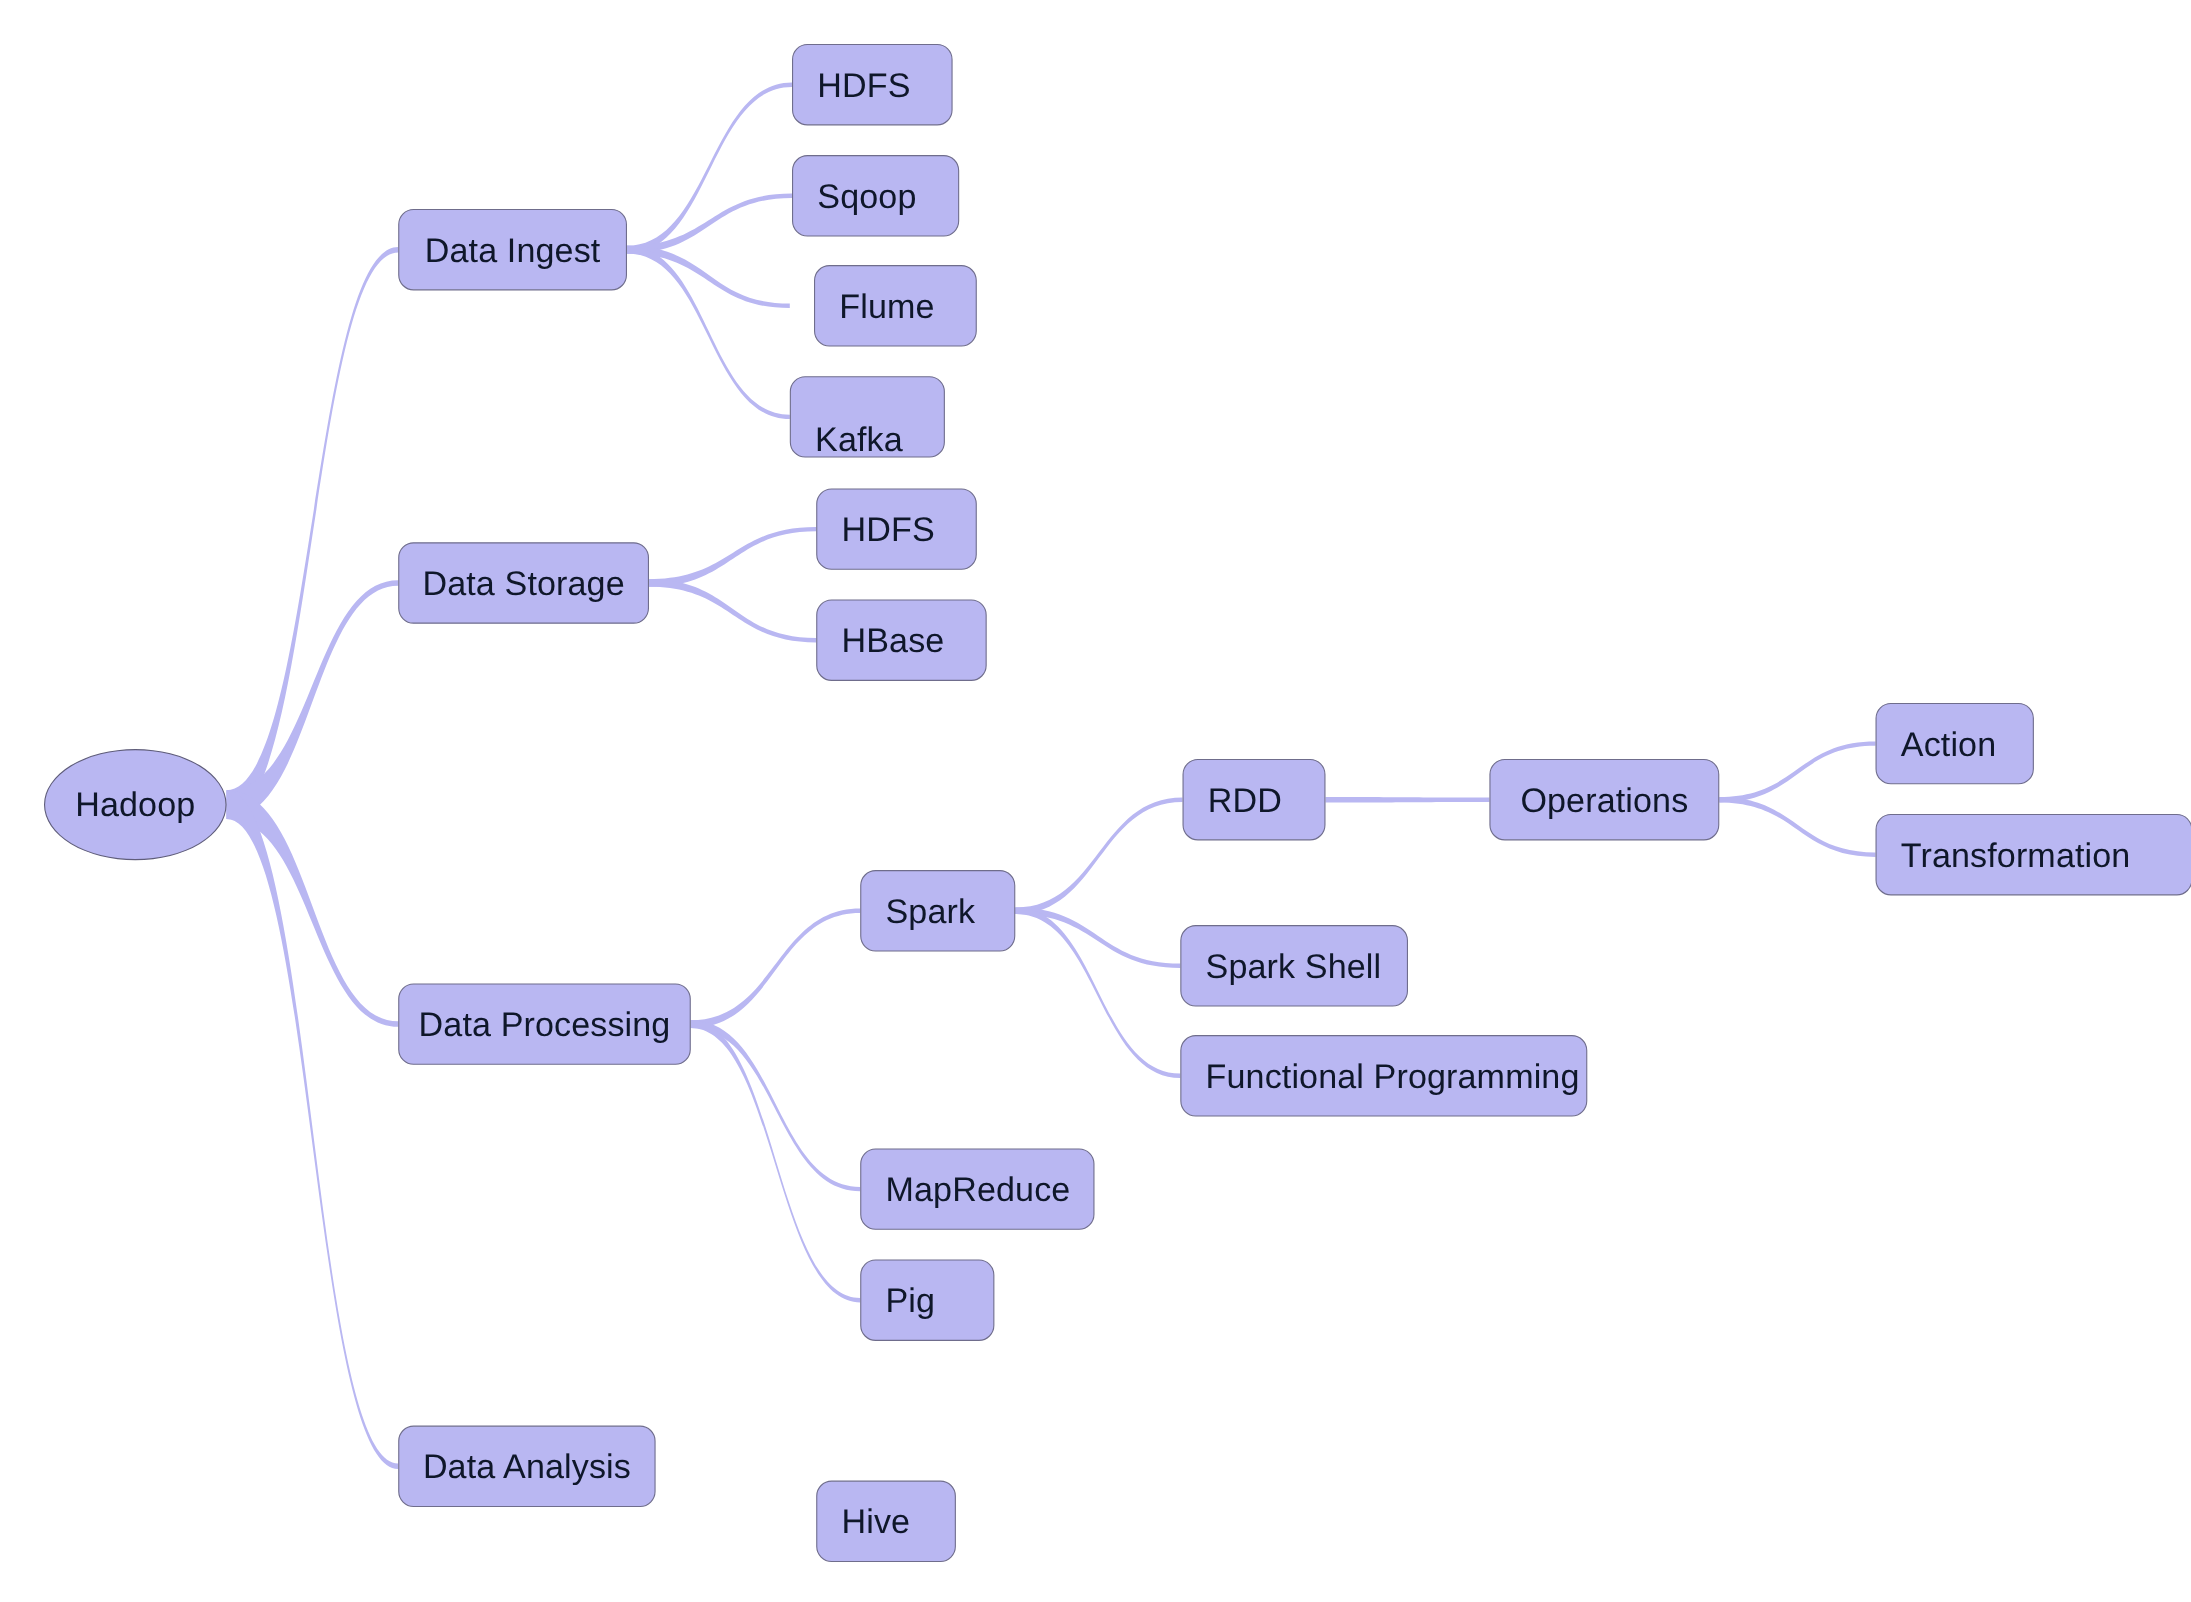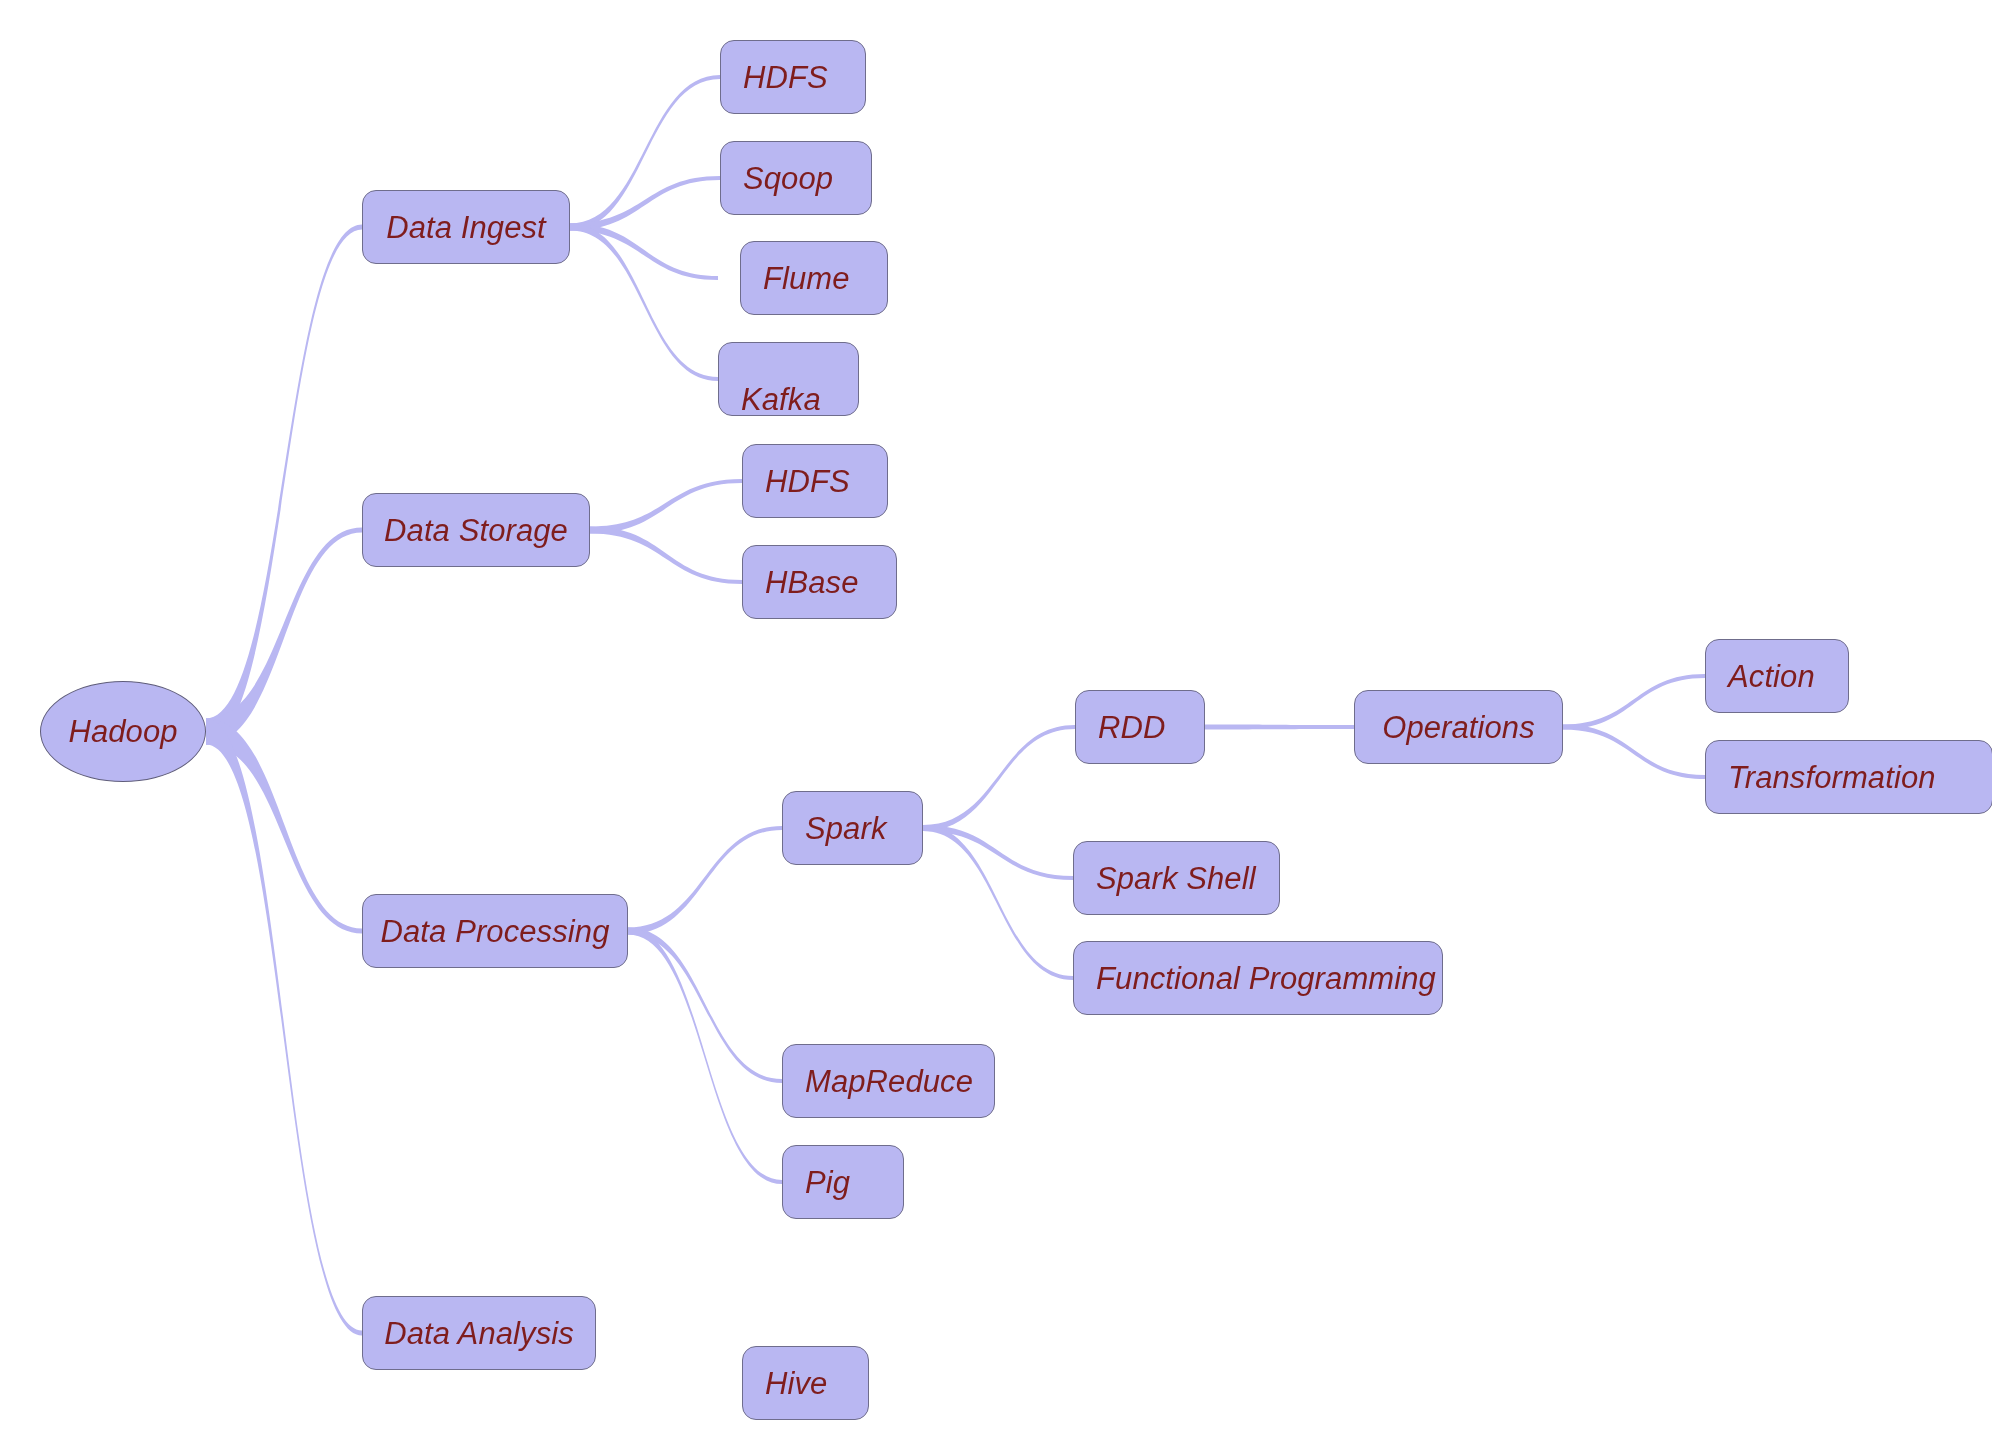--- a/index.html
+++ b/index.html
@@ -28,26 +28,25 @@
   .node {
     position: absolute;
     box-sizing: border-box;
     background: #b9b7f2;
     border: 1px solid #6f6d8c;
     border-radius: 14px;
     display: flex;
     align-items: center;
     justify-content: flex-start;
     padding: 0 22px;
-    color: #7f1d1d;
+    color: #0f172a;
     font-size: 31px;
     line-height: 1;
     white-space: nowrap;
     letter-spacing: 0.1px;
-    font-style: italic;
   }
   .node.root {
     border-radius: 50%;
     justify-content: center;
     padding: 0;
     border: 1px solid #5f5d7a;
   }
   .node.center-text {
     justify-content: center;
     padding: 0 18px;

